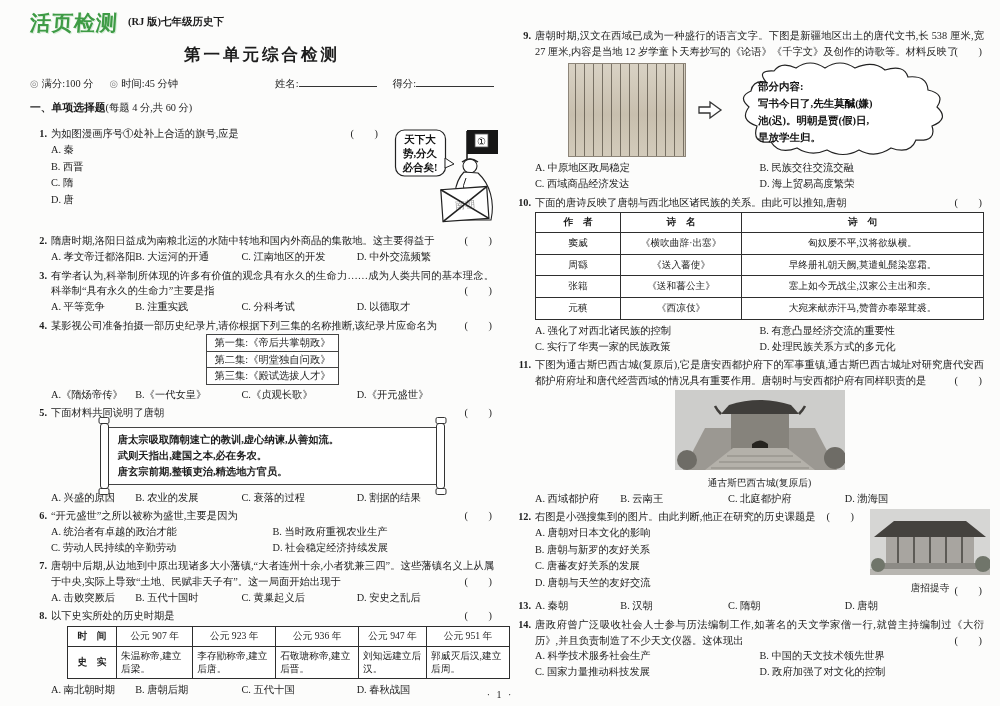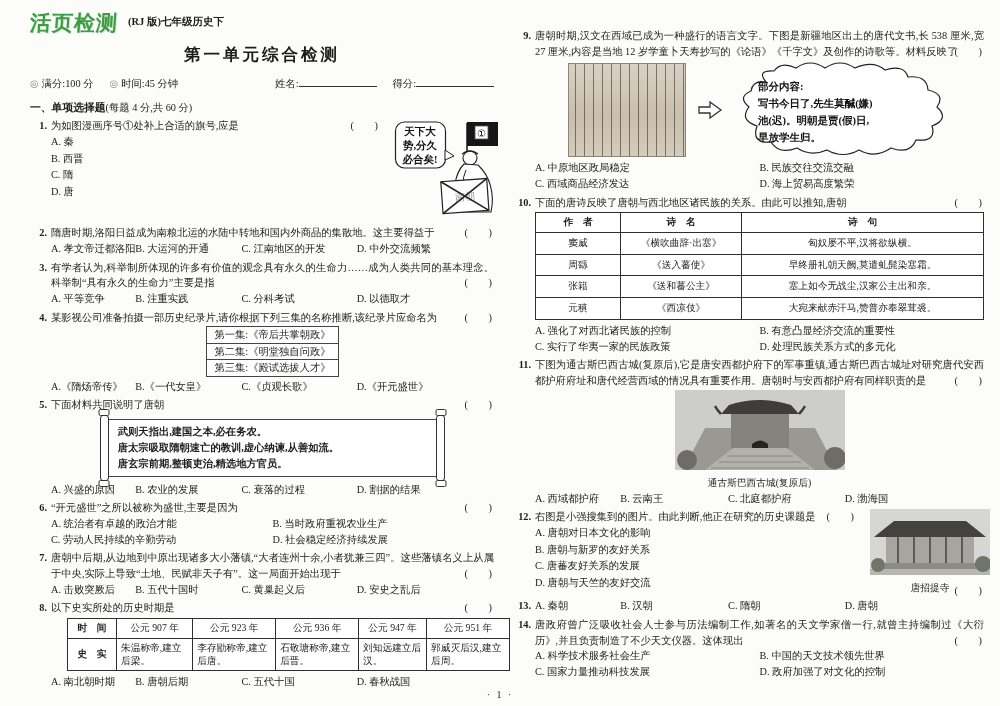--- a/index.html
+++ b/index.html
@@ -24,21 +24,21 @@
   .edition{font-weight:bold;font-size:10.5px;padding-bottom:3px}
   .paper-title{
     text-align:center;font-family:Liberation Serif, serif;
     font-weight:bold;font-size:16.5px;letter-spacing:3px;margin-bottom:8px
   }
   .meta-row{display:flex;align-items:flex-end;font-size:10.3px;margin-bottom:7px}
   .meta-item{margin-right:16px;white-space:nowrap}
   .meta-icon{color:#8a8a8a;font-size:10px;margin-right:3px}
   .meta-spacer{flex:1}
   .blank-line{display:inline-block;width:78px;border-bottom:1px solid #333;height:11px;vertical-align:baseline}
-  .section-head{margin-bottom:3px}
+  .section-head{margin-bottom:11px}
   .section-title{font-family:"Liberation Sans","DejaVu Sans",sans-serif;font-weight:bold;font-size:10.8px}
   .section-note{font-size:10.3px}
 
   
   .q{position:relative;padding-left:21px;margin-bottom:3px}
   .qnum{position:absolute;left:0;top:0;width:17px;text-align:right;font-weight:bold}
   .stem{position:relative;text-align:justify}
   .bracket{white-space:pre}
   .stem .bracket.abs{position:absolute;right:2px;bottom:0}
   .stem.flexline{display:flex}
@@ -201,22 +201,22 @@
       <span class="opt">D.《开元盛世》</span>
     </div>
   </div>
 
   <div class="q">
     <span class="qnum">5.</span>
     <div class="stem"><span>下面材料共同说明了唐朝</span><span class="bracket abs">(　　)</span></div>
     <div class="scroll">
       <div class="rod"></div>
       <div class="scroll-panel">
+        <div>唐太宗吸取隋朝速亡的教训,虚心纳谏,从善如流。</div>
         <div>武则天指出,建国之本,必在务农。</div>
-        <div>唐太宗吸取隋朝速亡的教训,虚心纳谏,从善如流。</div>
         <div>唐玄宗前期,整顿吏治,精选地方官员。</div>
       </div>
       <div class="rod"></div>
     </div>
     <div class="opts-row">
       <span class="opt">A. 兴盛的原因</span>
       <span class="opt">B. 农业的发展</span>
       <span class="opt">C. 衰落的过程</span>
       <span class="opt">D. 割据的结果</span>
     </div>

